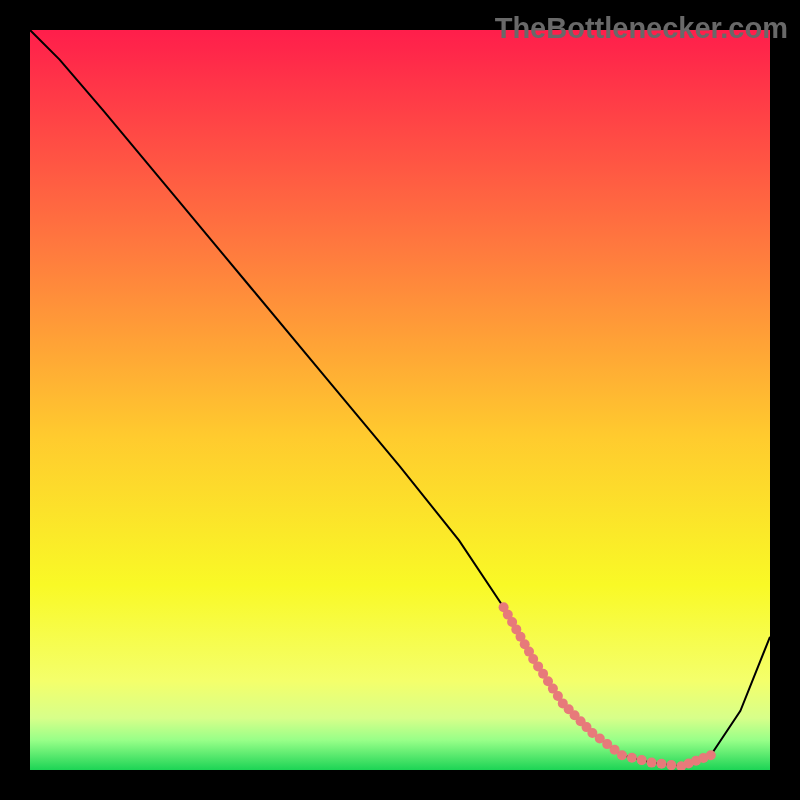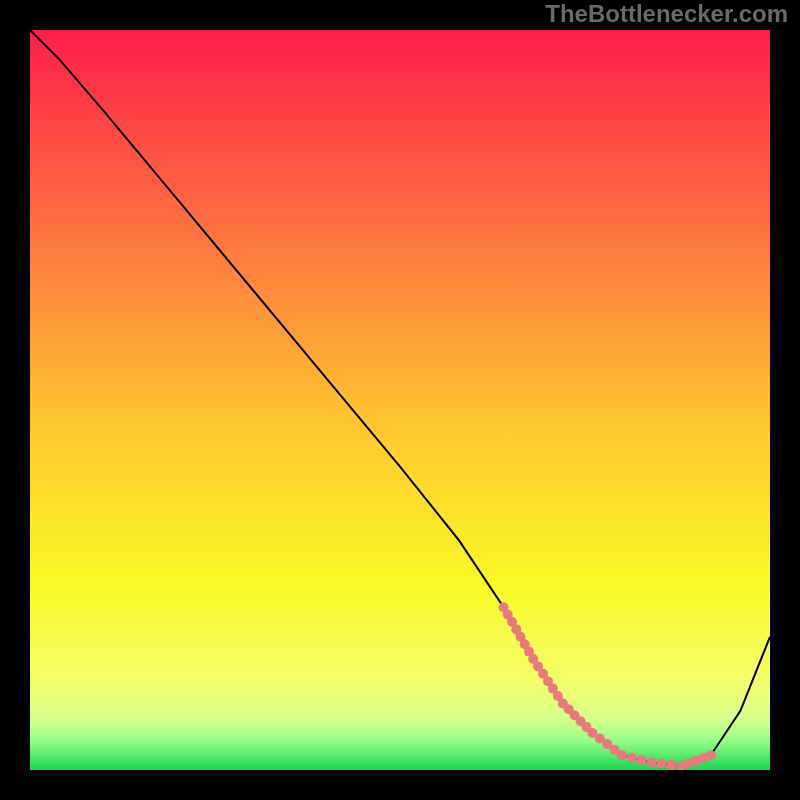--- a/index.html
+++ b/index.html
@@ -6,24 +6,24 @@
     margin: 0;
     padding: 0;
     width: 800px;
     height: 800px;
     background: #000;
     position: relative;
     font-family: Arial, sans-serif;
   }
   .watermark {
     position: absolute;
-    top: 0;
+    top: 12px;
     right: 12px;
     color: #696969;
-    font-size: 24px;
+    font-size: 29px;
     font-weight: bold;
     z-index: 10;
   }
   .plot-area {
     position: absolute;
     left: 30px;
     top: 30px;
     width: 740px;
     height: 740px;
   }

